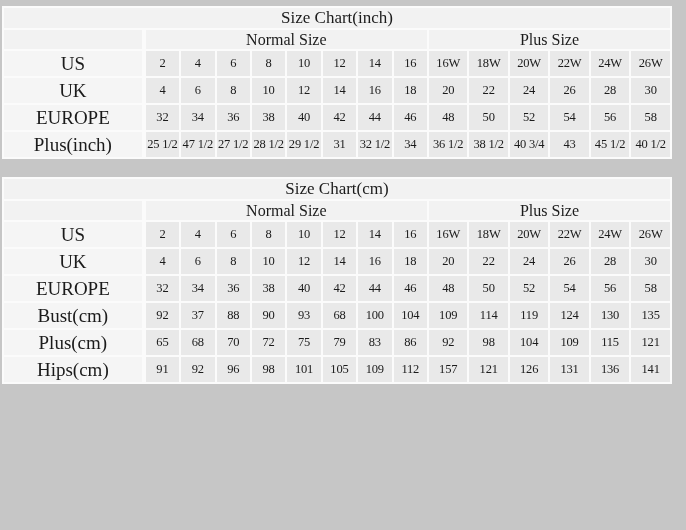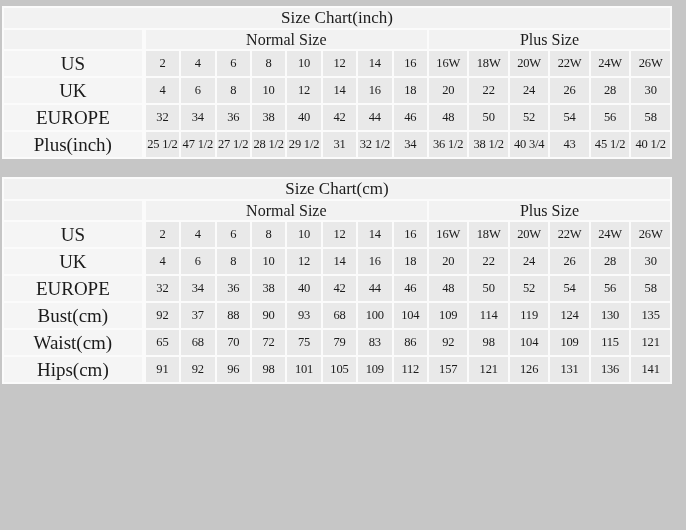--- a/index.html
+++ b/index.html
@@ -249,21 +249,21 @@
           <td class="data-cell">100</td>
           <td class="data-cell">104</td>
           <td class="data-cell">109</td>
           <td class="data-cell">114</td>
           <td class="data-cell">119</td>
           <td class="data-cell">124</td>
           <td class="data-cell">130</td>
           <td class="data-cell">135</td>
         </tr>
         <tr>
-          <td class="label-cell">Waist(cm)</td>
+          <td class="label-cell">Plus(cm)</td>
           <td class="data-cell">65</td>
           <td class="data-cell">68</td>
           <td class="data-cell">70</td>
           <td class="data-cell">72</td>
           <td class="data-cell">75</td>
           <td class="data-cell">79</td>
           <td class="data-cell">83</td>
           <td class="data-cell">86</td>
           <td class="data-cell">92</td>
           <td class="data-cell">98</td>

